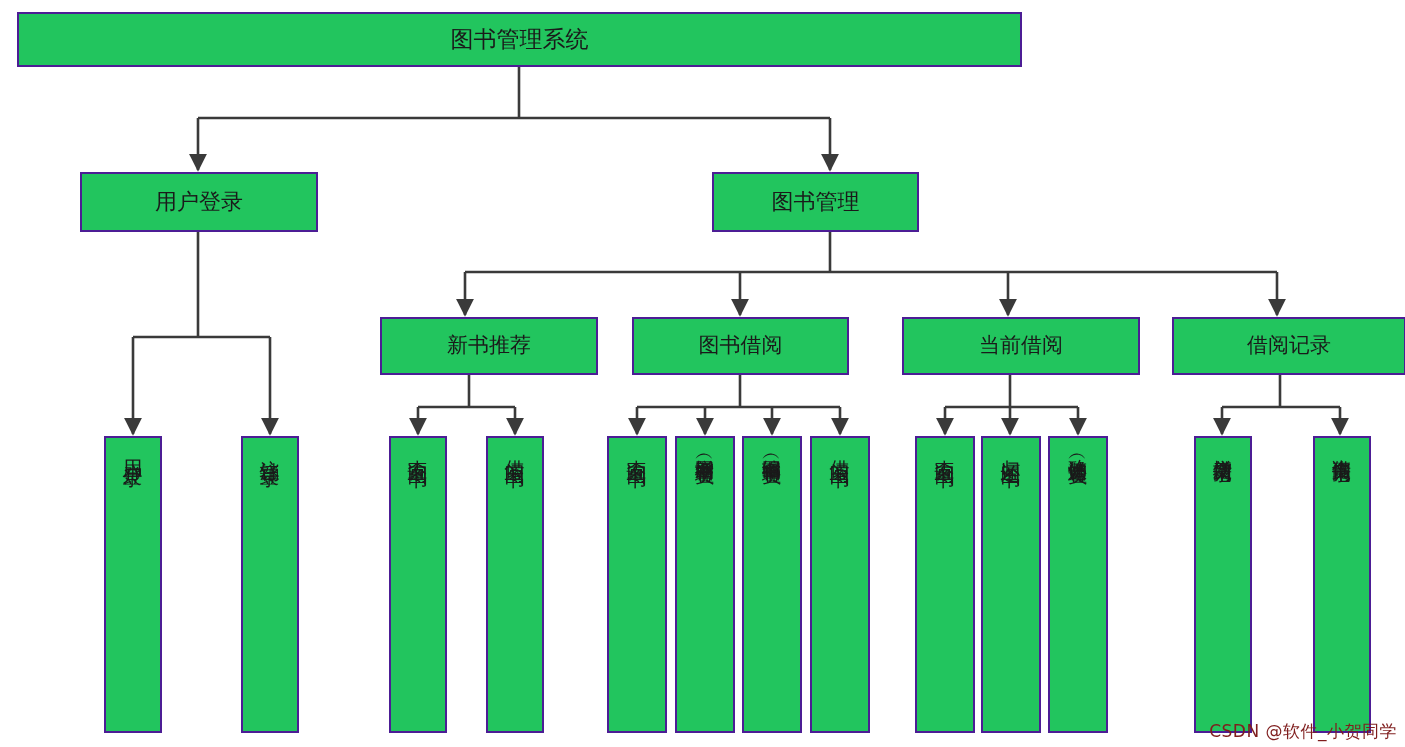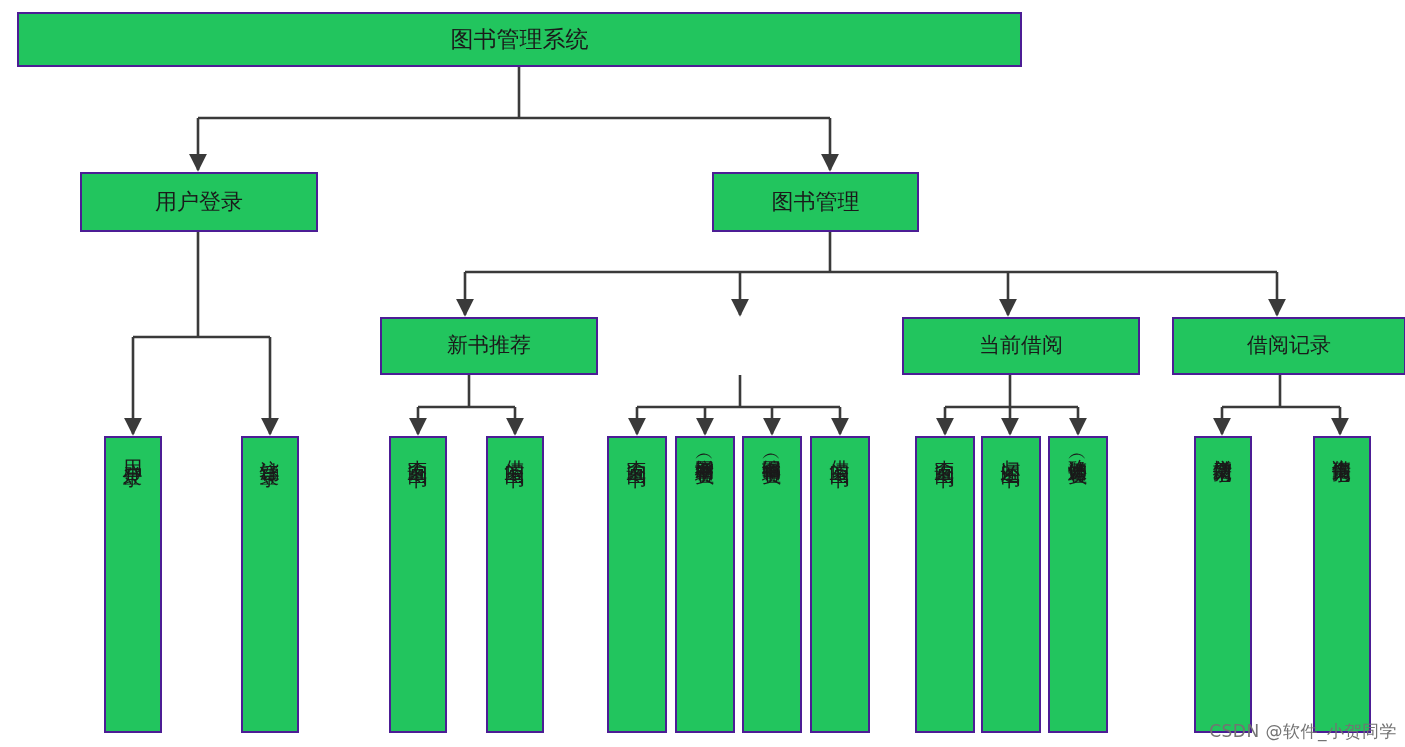--- a/index.html
+++ b/index.html
@@ -79,21 +79,21 @@
   }
   .node.leaf.tall-text .node-label {
     font-size: 19px;
     letter-spacing: 1px;
   }
   .watermark {
     position: absolute;
     right: 8px;
     bottom: 4px;
     font-size: 17px;
-    color: #737373;
+    color: #7f1d1d;
     letter-spacing: 0.5px;
     white-space: nowrap;
   }
 </style>
 </head>
 <body>
 
 <div id="diagram-root">
 
   <svg id="edge-layer" viewBox="0 0 1405 747" width="1405" height="747" xmlns="http://www.w3.org/2000/svg">
@@ -153,20 +153,23 @@
   <div class="node level2" style="left:80px; top:172px; width:238px;">
     <span class="node-label">用户登录</span>
   </div>
   <div class="node level2" style="left:712px; top:172px; width:207px;">
     <span class="node-label">图书管理</span>
   </div>
 
   <div class="node level3" style="left:360px; top:317px; width:218px;margin-left:20px;">
     <span class="node-label">新书推荐</span>
   </div>
+  <div class="node level3" style="left:632px; top:317px; width:217px;">
+    <span class="node-label">图书借阅</span>
+  </div>
   <div class="node level3" style="left:902px; top:317px; width:238px;">
     <span class="node-label">当前借阅</span>
   </div>
   <div class="node level3" style="left:1172px; top:317px; width:234px;">
     <span class="node-label">借阅记录</span>
   </div>
 
   <div class="node leaf" style="left:104px; width:58px;">
     <span class="node-label">用户登录</span>
   </div>

